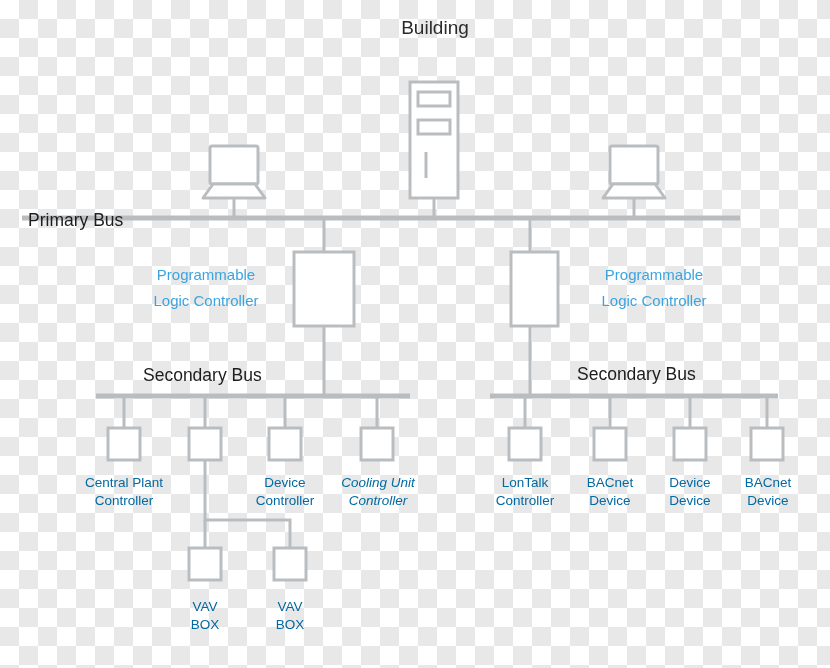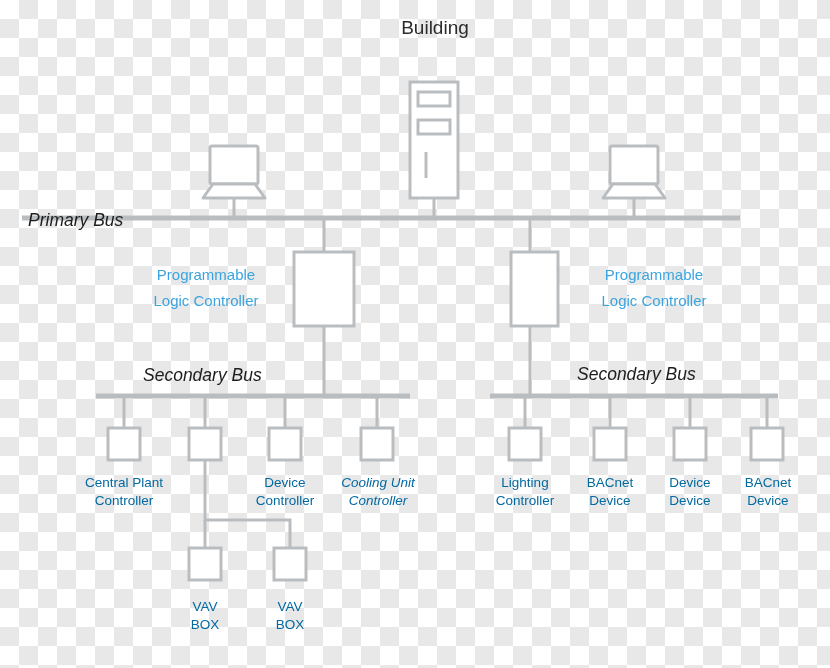--- a/index.html
+++ b/index.html
@@ -30,21 +30,20 @@
     line-height: 1.22;
   }
   .title {
     color: #2b2b2b;
     font-size: 19px;
     text-align: center;
   }
   .bus-label {
     color: #1d1d1d;
     font-size: 17.5px;
-    font-style: italic;
   }
   .blue-lbl {
     color: #0369a1;
     font-size: 13.5px;
     text-align: center;
     line-height: 1.35;
   }
   .plc-lbl {
     color: #3ba4e0;
     font-size: 15px;
@@ -158,21 +157,21 @@
   <div class="lbl blue-lbl" style="left:237px; top:474px; width:96px;">
     <div>Device</div>
     <div>Controller</div>
   </div>
   <div class="lbl blue-lbl" style="left:325px; top:474px; width:106px;font-style:italic;">
     <div>Cooling Unit</div>
     <div>Controller</div>
   </div>
 
   <div class="lbl blue-lbl" style="left:476px; top:474px; width:98px;">
-    <div>Lighting</div>
+    <div>LonTalk</div>
     <div>Controller</div>
   </div>
   <div class="lbl blue-lbl" style="left:564px; top:474px; width:92px;">
     <div>BACnet</div>
     <div>Device</div>
   </div>
   <div class="lbl blue-lbl" style="left:646px; top:474px; width:88px;">
     <div>Device</div>
     <div>Device</div>
   </div>

